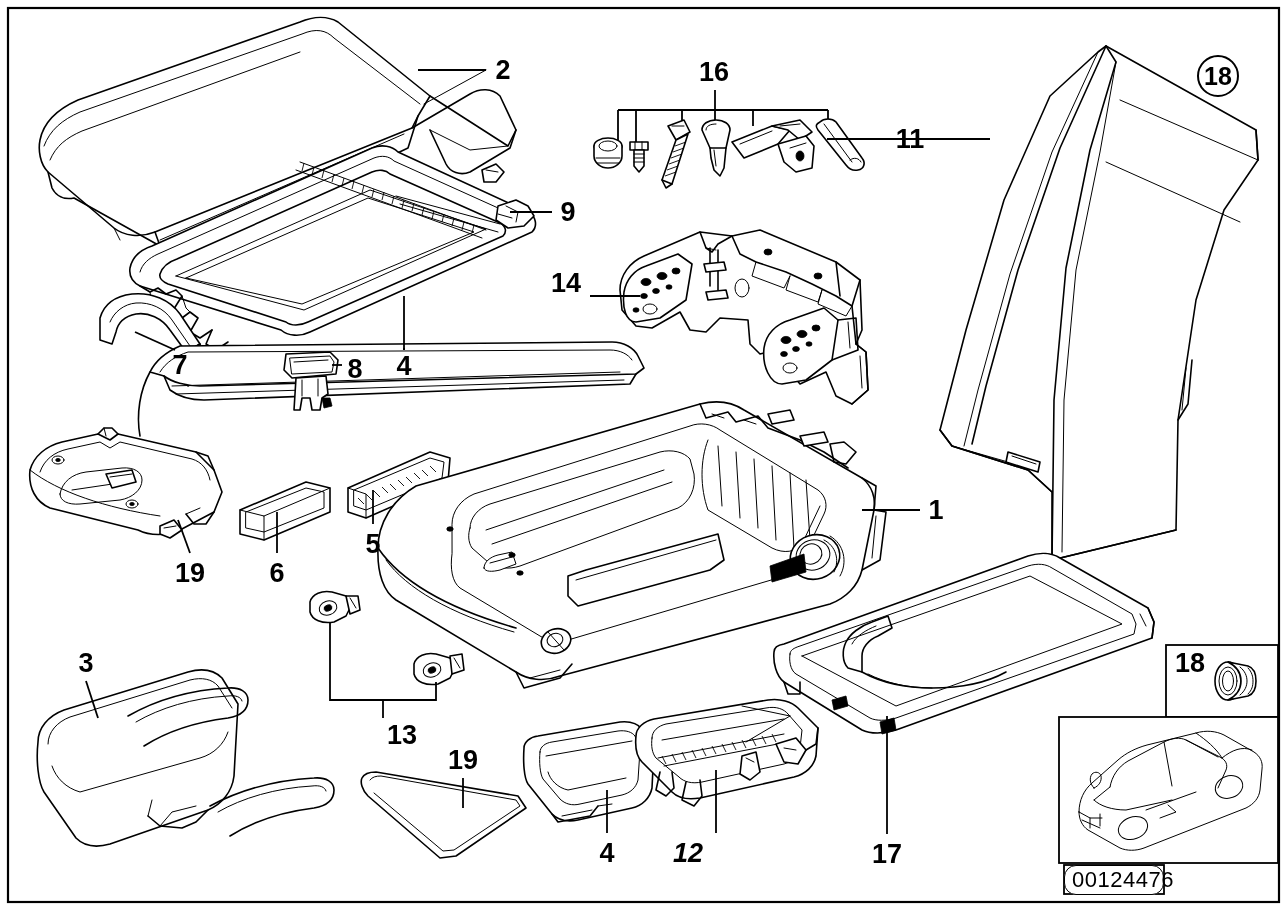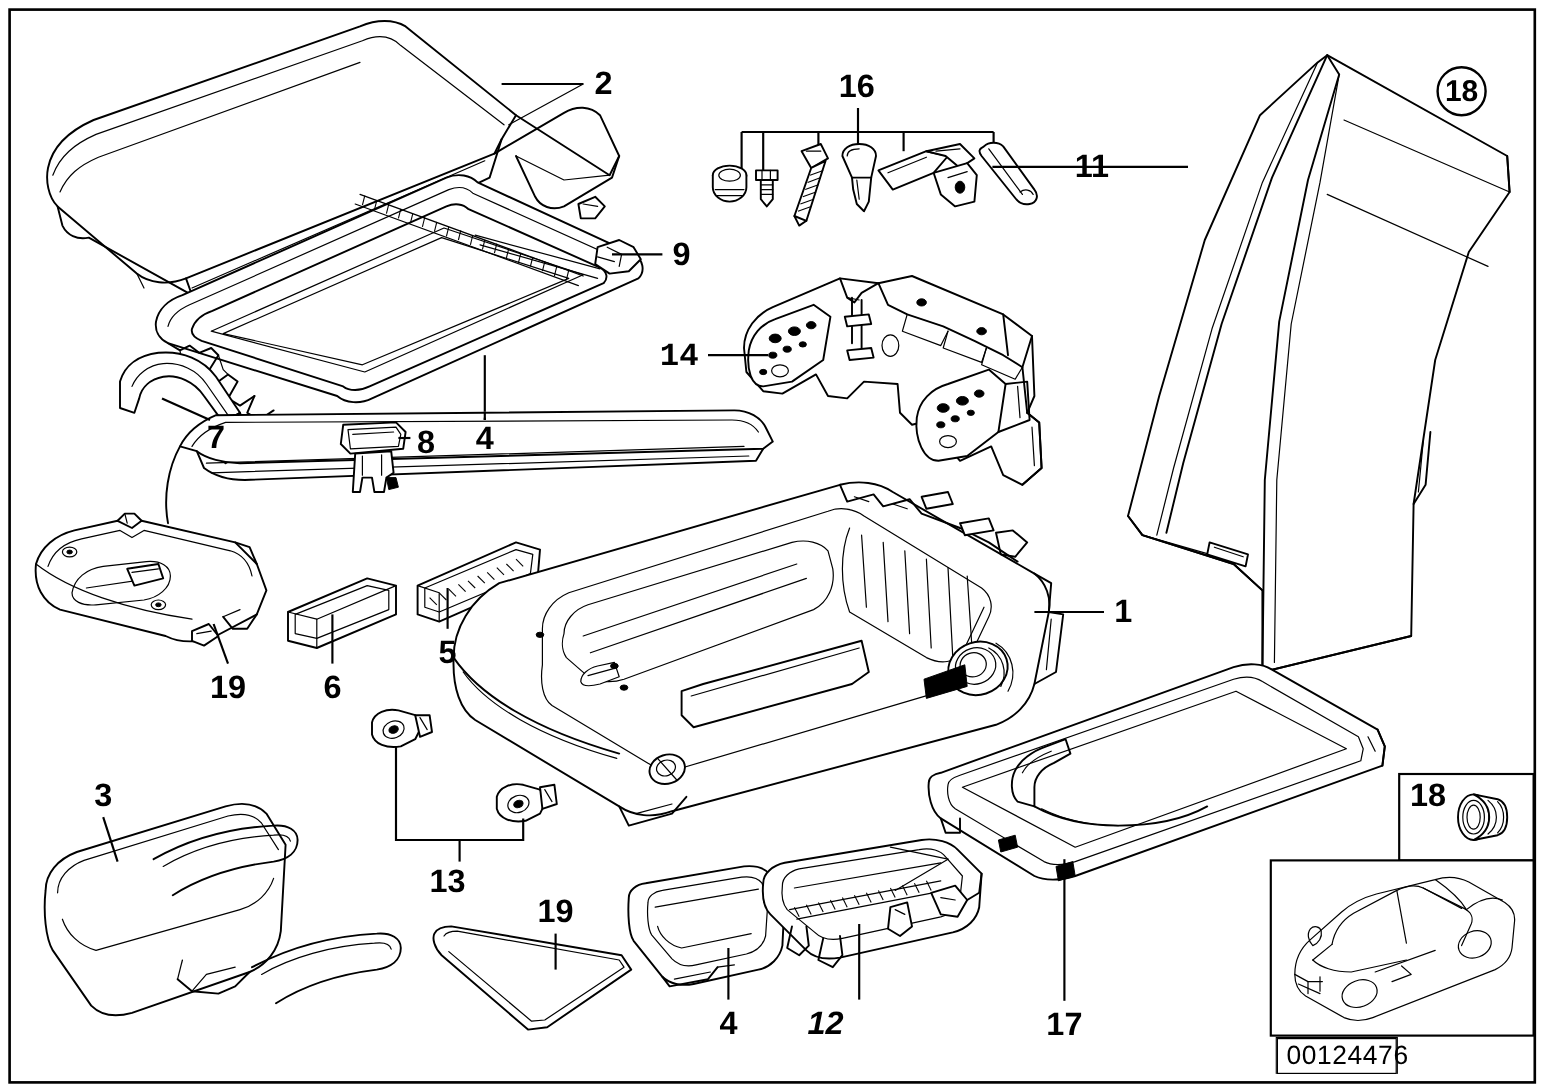--- a/index.html
+++ b/index.html
@@ -628,31 +628,31 @@
       <rect class="boxline" x="1064" y="865" width="100" height="29"></rect>
     </g>
 
   </svg>
 
   <div class="num c" style="left:503px;  top:70px;">2</div>
   <div class="num c" style="left:714px;  top:72px;">16</div>
   <div class="num c" style="left:910px;  top:139px;">11</div>
   <div class="circnum" style="left:1218px; top:76px;">18</div>
   <div class="num c" style="left:568px;  top:212px;">9</div>
-  <div class="num c" style="left:566px;  top:299px;font-family:Liberation Mono, monospace;">14</div>
+  <div class="num c" style="left:566px;  top:283px;">14</div>
   <div class="num c" style="left:180px;  top:365px;">7</div>
   <div class="num c" style="left:355px;  top:369px;">8</div>
   <div class="num c" style="left:404px;  top:366px;">4</div>
   <div class="num c" style="left:936px;  top:510px;">1</div>
   <div class="num c" style="left:373px;  top:544px;">5</div>
   <div class="num c" style="left:277px;  top:573px;">6</div>
   <div class="num c" style="left:190px;  top:573px;">19</div>
   <div class="num c" style="left:86px;   top:663px;">3</div>
-  <div class="num c" style="left:373px;  top:735px;">13</div>
+  <div class="num c" style="left:402px;  top:735px;">13</div>
   <div class="num c" style="left:463px;  top:760px;">19</div>
   <div class="num c" style="left:607px;  top:853px;">4</div>
   <div class="num c" style="left:688px;  top:853px;font-style:italic;">12</div>
   <div class="num c" style="left:887px;  top:854px;text-align:center;">17</div>
   <div class="num" style="left:1175px; top:650px;">18</div>
 
-  <div class="dwgnum" style="left:1064px; top:865px; width:100px; box-sizing:border-box;">00124476</div>
+  <div class="dwgnum" style="left:1064px; top:865px; width:100px; box-sizing:border-box;border-radius:12px;">00124476</div>
 
 </div>
 
 </body></html>

